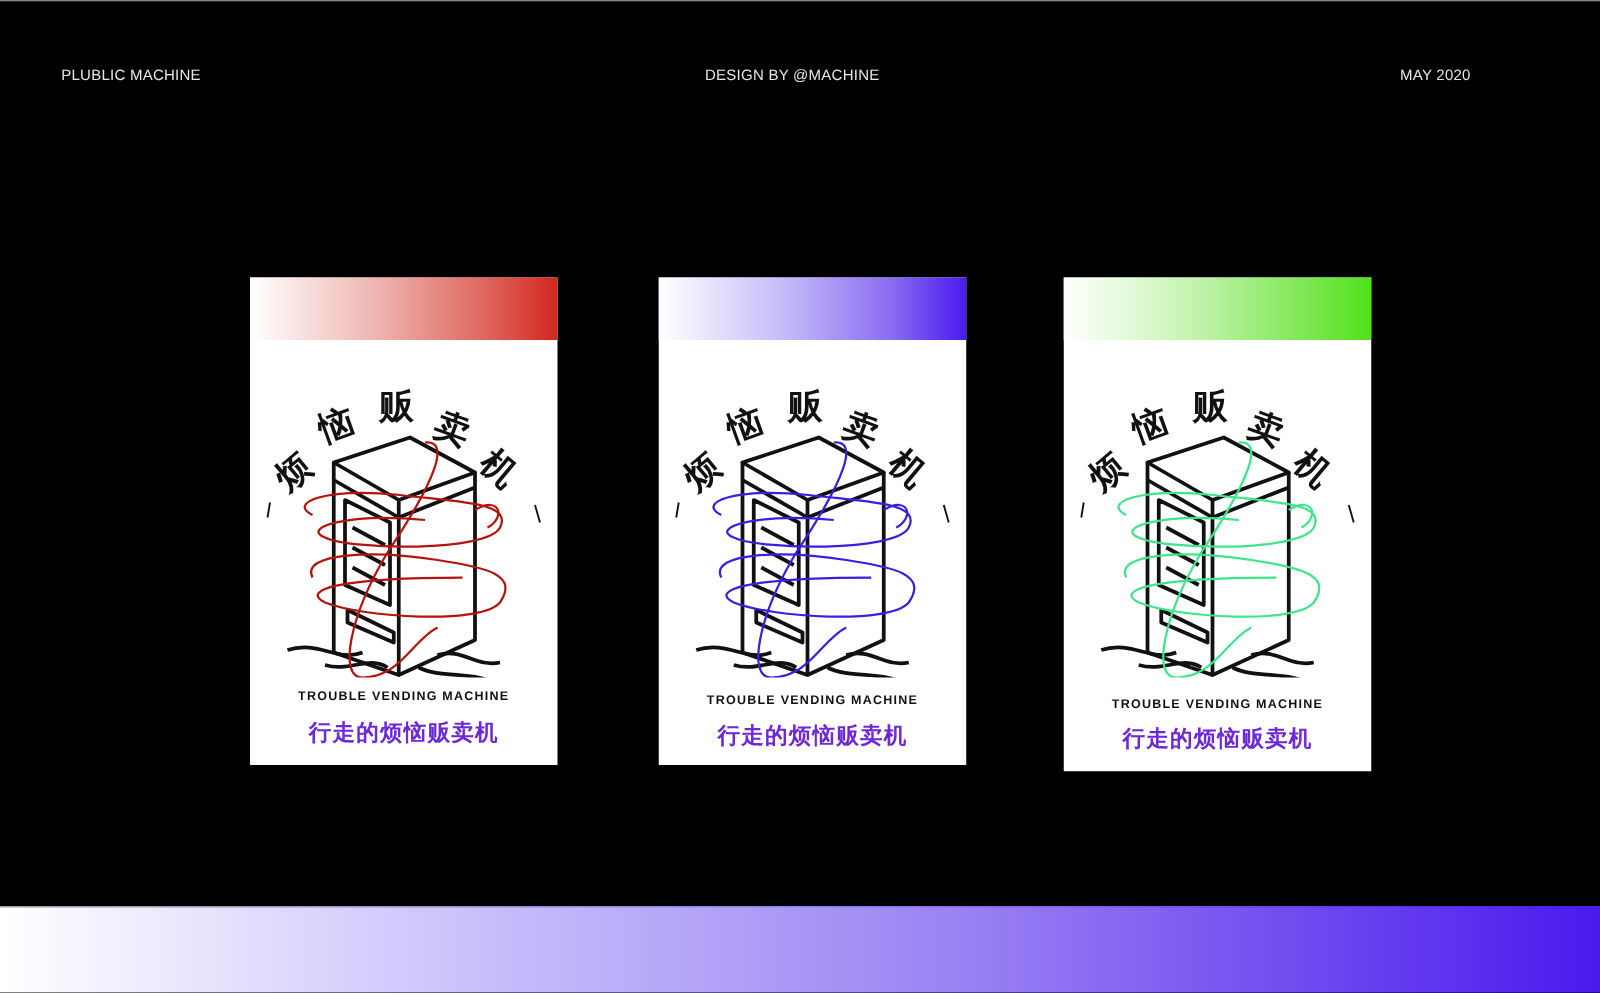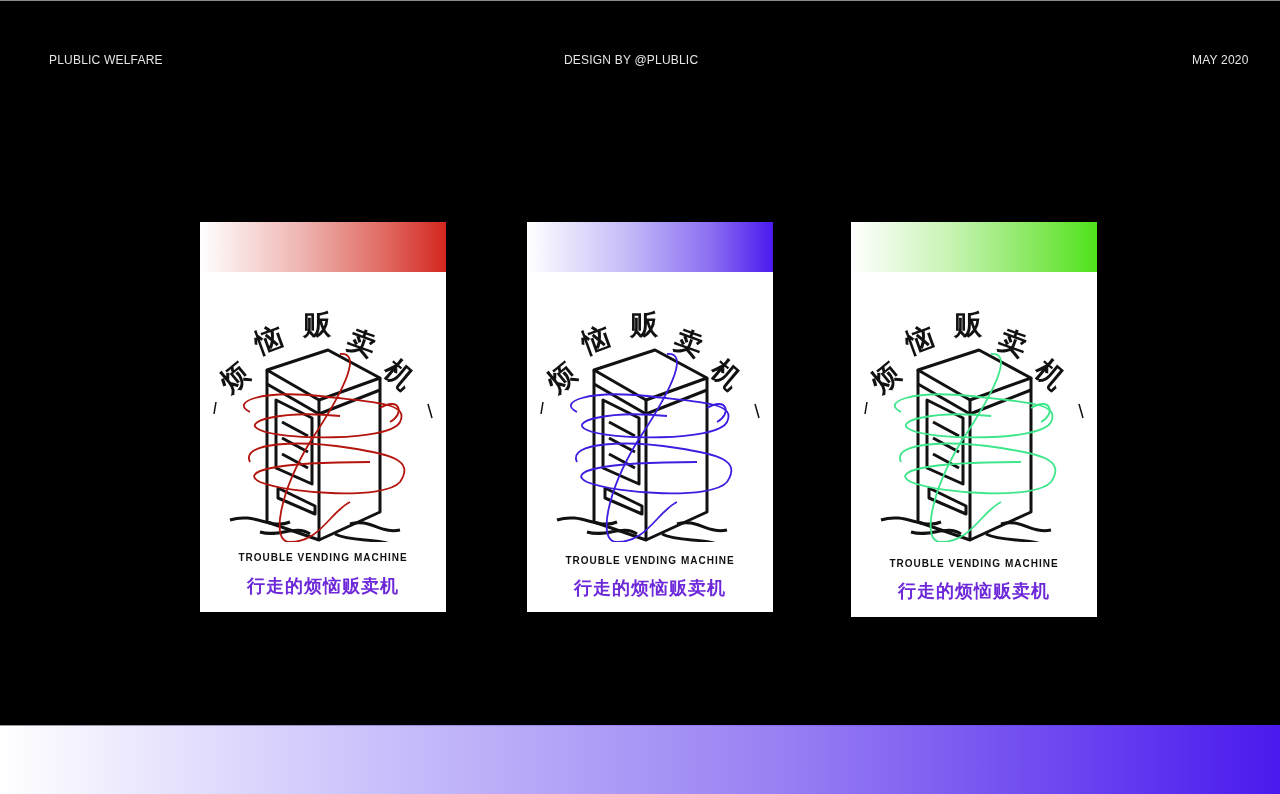--- a/index.html
+++ b/index.html
@@ -5,42 +5,42 @@
   html, body { margin: 0; padding: 0; }
   body {
     width: 1280px; height: 794px; background: #000; position: relative; overflow: hidden;
     font-family: "DejaVu Sans", sans-serif;
   }
   .topline { position: absolute; left: 0; top: 0; width: 1280px; height: 1px; background: #8a8a8a; }
   .hdr { position: absolute; top: 53px; color: #e6e6e6; font-size: 12px; letter-spacing: 0.2px;
          font-family: "Liberation Sans", sans-serif; }
   .hdr.left { left: 49px; }
   .hdr.center { left: 564px; }
-  .hdr.right { left: 1192px; }
+  .hdr.right { left: 1120px; }
 
   .poster { position: absolute; background: #fff; }
   .poster .bar { position: absolute; left: 0; top: 0; width: 100%; height: 50px; }
   .poster svg.art { position: absolute; left: 0; top: 50px; }
   .poster .en { position: absolute; left: 0; width: 100%; text-align: center; font-family: "Liberation Sans", sans-serif;
                 font-weight: bold; font-size: 10px; letter-spacing: 1px; color: #111; }
   .poster .cn { position: absolute; left: 0; width: 100%; text-align: center; font-family: "DejaVu Serif", serif;
                 font-weight: bold; font-size: 18px; letter-spacing: 1px; color: #6d28d9; }
 
   .bottom-bar { position: absolute; left: 0; top: 725px; width: 1280px; height: 69px;
                 background: linear-gradient(to right, #ffffff 0%, #c9bffb 30%, #9a82f3 60%, #4a1aee 100%); }
   .bottom-bar .edge { position: absolute; left:0; top:0; width:100%; height:1px;
                       background: linear-gradient(to right, #999, #9a82f3, #4a1aee); }
 </style>
 </head>
 <body>
 
 <div class="topline"></div>
 
-<div class="hdr left">PLUBLIC WELFARE</div>
-<div class="hdr center">DESIGN BY @PLUBLIC</div>
+<div class="hdr left">PLUBLIC MACHINE</div>
+<div class="hdr center">DESIGN BY @MACHINE</div>
 <div class="hdr right">MAY 2020</div>
 
 <div class="poster" style="left:200px; top:222px; width:246px; height:390px;">
   <div class="bar" style="background: linear-gradient(to right, #ffffff 0%, #efb7b3 40%, #e06a62 75%, #d3271f 100%);"></div>
   <svg class="art" width="246" height="270" viewBox="0 0 246 270">
     <g font-family="DejaVu Serif, serif" font-weight="bold" font-size="28" fill="#111">
       <text x="20" y="115" transform="rotate(-40 34 105)">烦</text>
       <text x="55" y="78" transform="rotate(-20 68 68)">恼</text>
       <text x="103" y="62">贩</text>
       <text x="148" y="80" transform="rotate(20 160 70)">卖</text>

